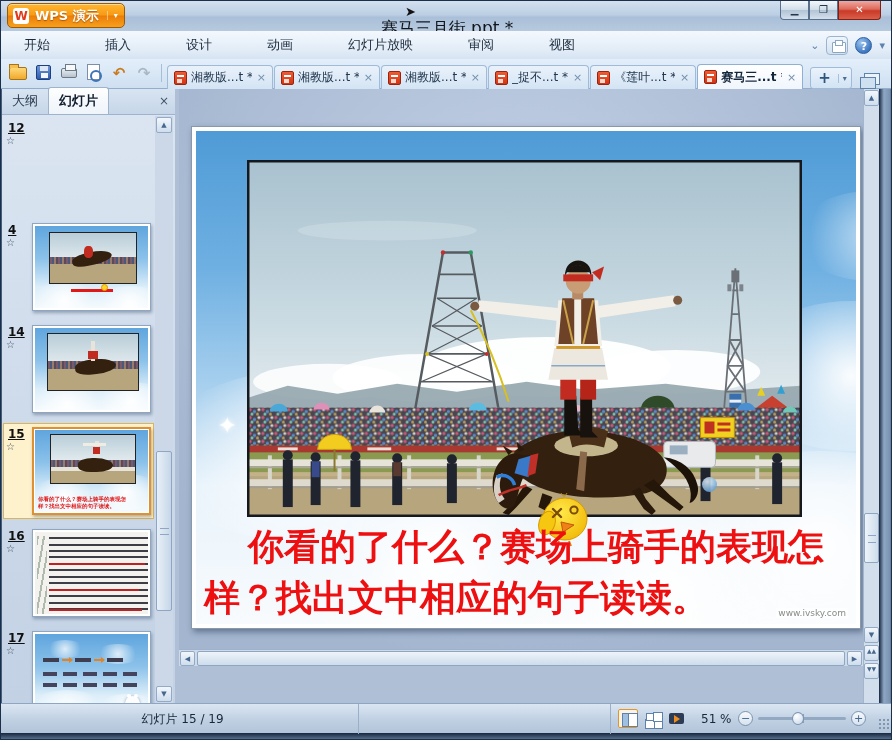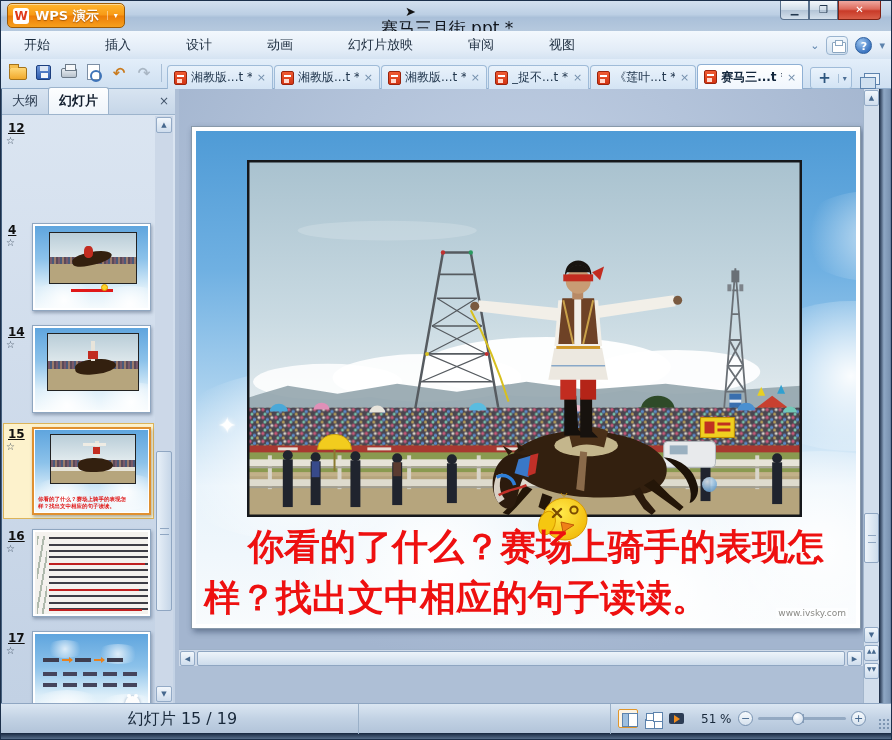--- a/index.html
+++ b/index.html
@@ -194,21 +194,21 @@
     border:1px solid #93aac6;border-radius:2px;background:linear-gradient(180deg,#f2f7fc,#cfdded);cursor:pointer;}
   .vthumb{position:absolute;left:0px;width:15px;height:50px;border:1px solid #8fa6c2;border-radius:2px;
     background:linear-gradient(90deg,#eef4fa,#cddcec);cursor:pointer;}
   .vthumb:before{content:"";position:absolute;left:3px;top:50%;width:8px;height:6px;margin-top:-3px;
     border-top:1px solid #8fa6c2;border-bottom:1px solid #8fa6c2;}
   .dblbtn{line-height:7px;padding-top:1px;font-size:6px;}
   
   .statusbar{position:absolute;left:0;top:702px;width:892px;height:30px;border-top:1px solid #8fa6c2;
     background:linear-gradient(180deg,#dbe6f2 0%,#c2d2e4 50%,#b2c4d9 100%);}
   .scell1{position:absolute;left:6px;top:0;width:352px;height:30px;border-right:1px solid #9ab0c8;
-    text-align:center;line-height:30px;font-size:16px;color:#18283a;}
+    text-align:center;line-height:30px;font-size:12px;color:#18283a;}
   .scell2{position:absolute;left:358px;top:0;width:252px;height:30px;border-right:1px solid #9ab0c8;}
   .views{position:absolute;left:617px;top:5px;display:flex;gap:4px;}
   .vw{width:20px;height:19px;position:relative;cursor:pointer;border:1px solid transparent;border-radius:2px;}
   .vw.sel{border-color:#e0962c;background:#fdf4e4;}
   .vw-normal:before{content:"";position:absolute;left:3px;top:3px;width:5px;height:12px;background:#9fc0e0;border:1px solid #5d83ad;}
   .vw-normal:after{content:"";position:absolute;left:9px;top:3px;width:8px;height:12px;background:#fff;border:1px solid #5d83ad;}
   .vw-sorter:before{content:"";position:absolute;left:3px;top:3px;width:6px;height:6px;background:#fff;border:1px solid #5d83ad;
     box-shadow:8px 0 0 #fff,8px 0 0 1px #5d83ad,0 7px 0 #fff,0 7px 0 1px #5d83ad,8px 7px 0 #fff,8px 7px 0 1px #5d83ad;}
   .vw-play:before{content:"";position:absolute;left:2px;top:3px;width:15px;height:11px;background:#2c3c54;border-radius:2px;}
   .vw-play:after{content:"";position:absolute;left:7px;top:5px;border-left:6px solid #f08c1e;

